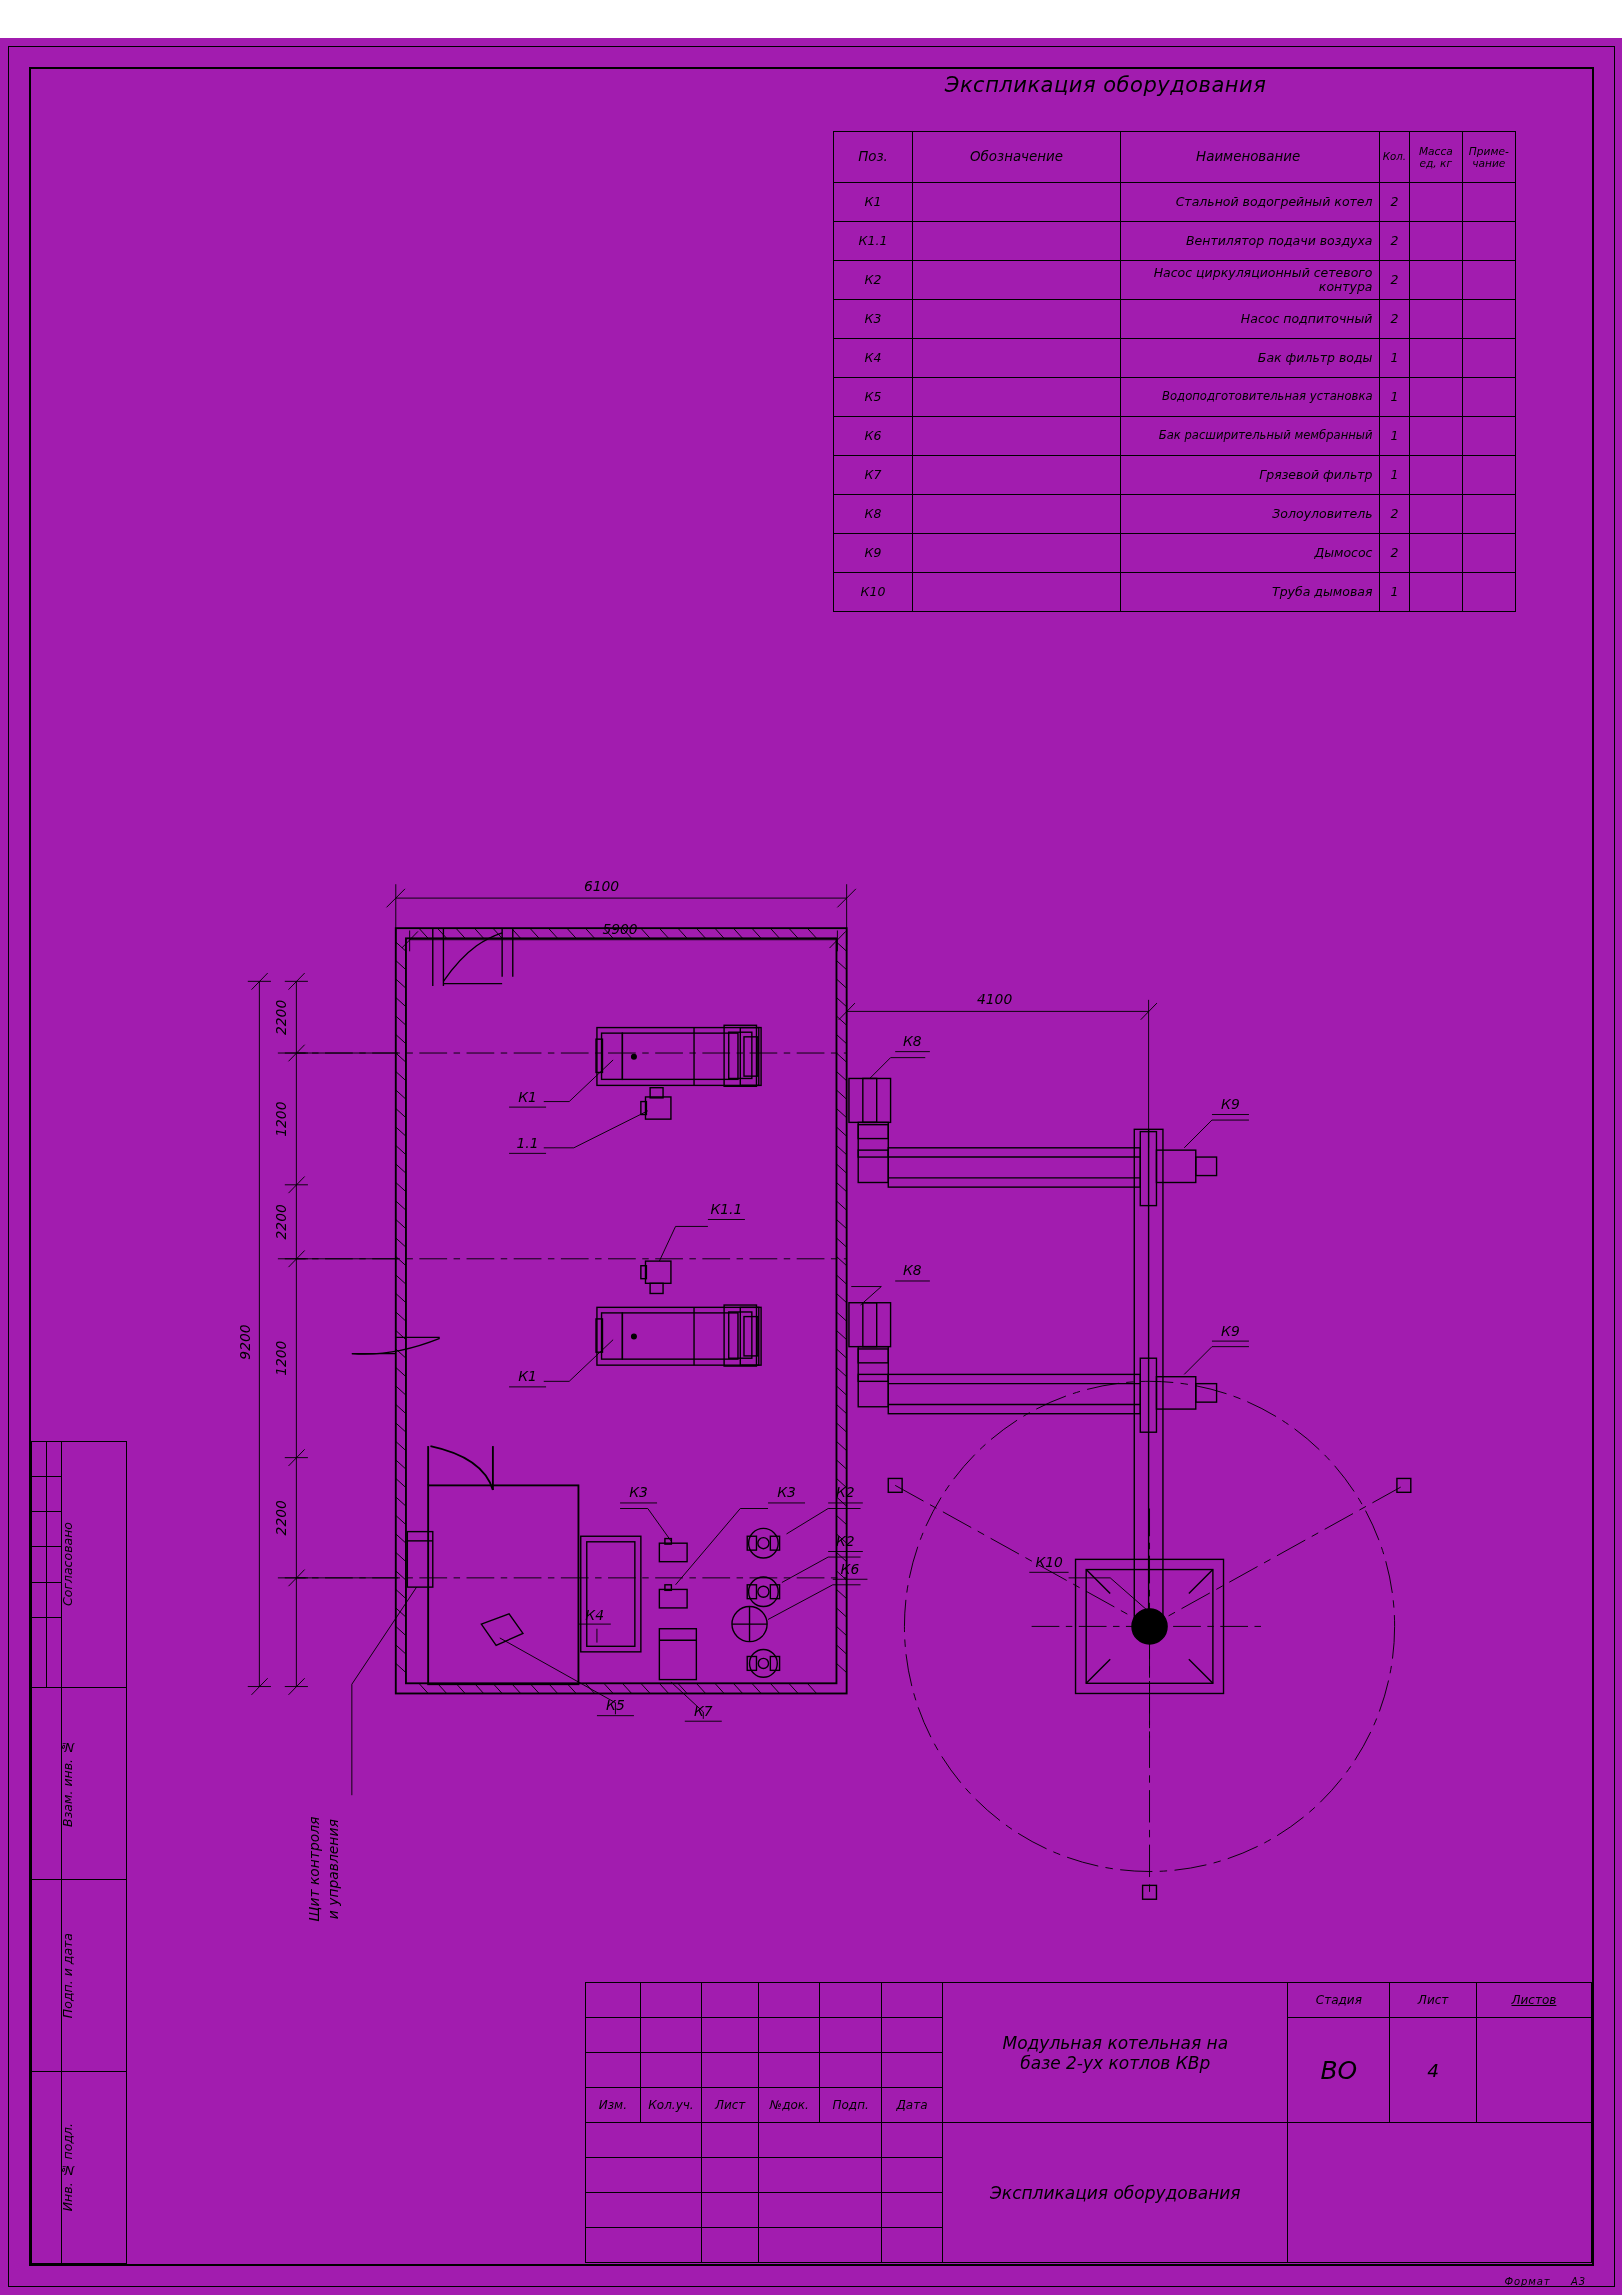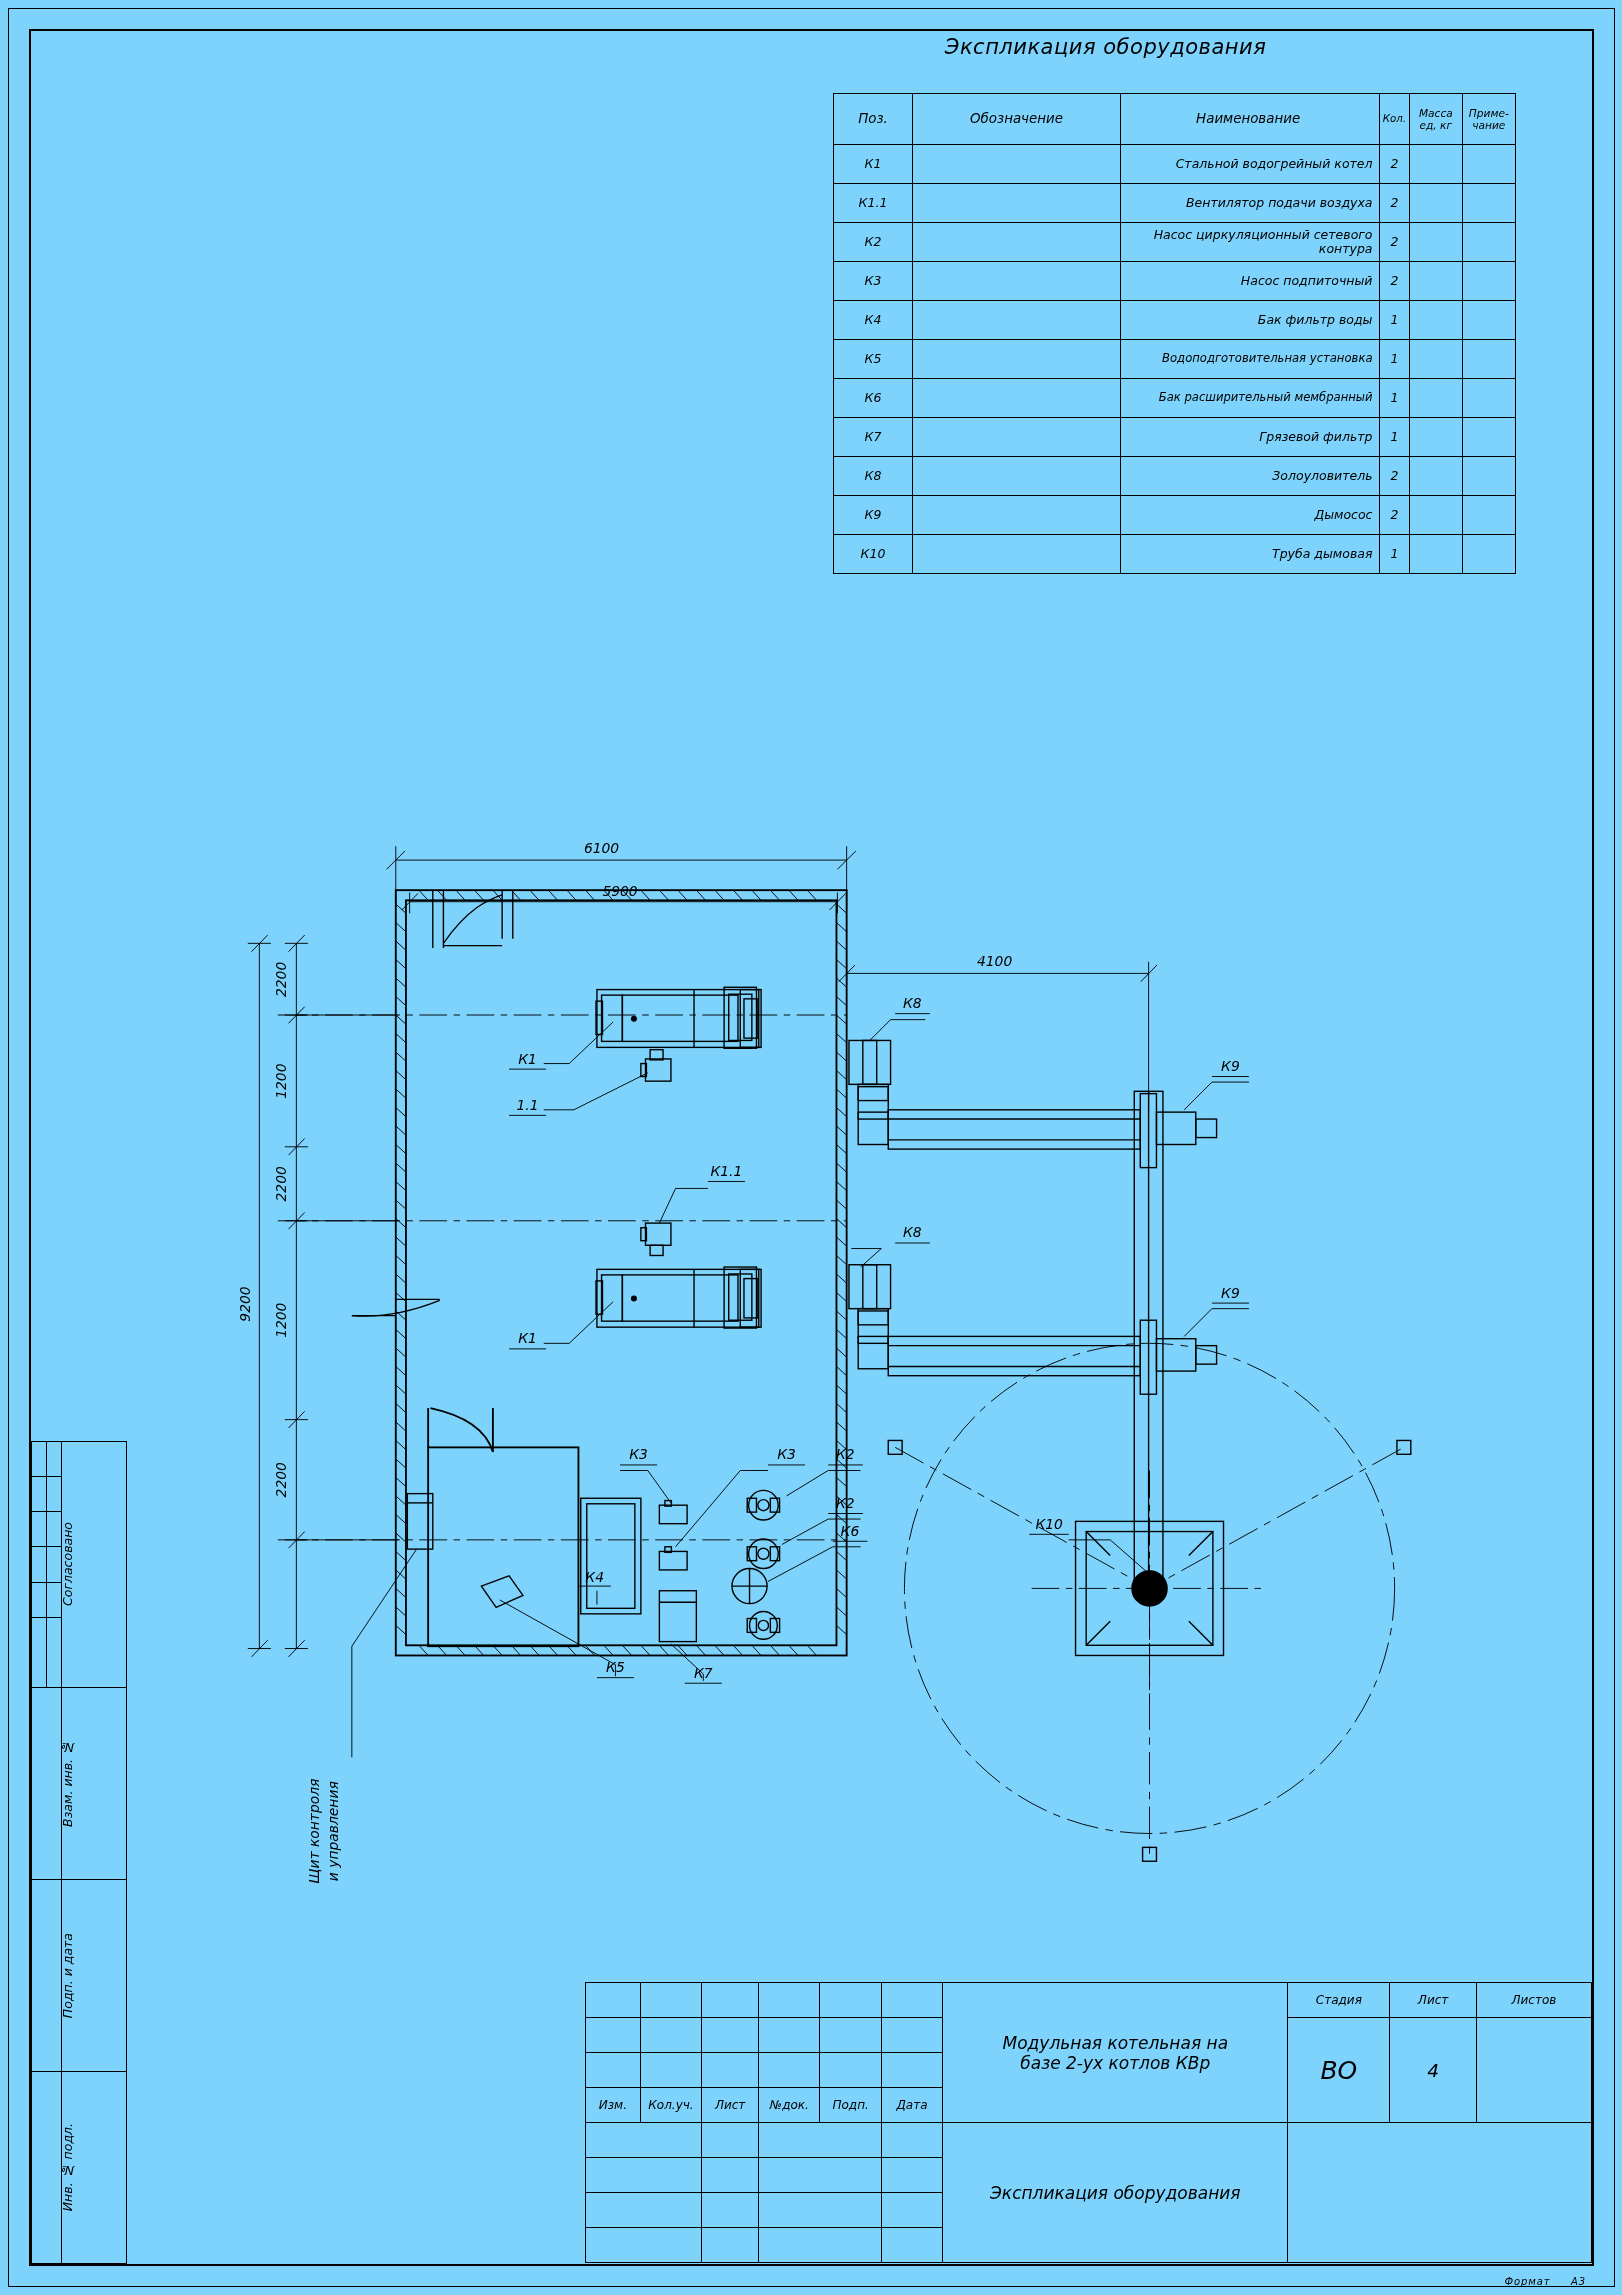--- a/index.html
+++ b/index.html
@@ -6,21 +6,22 @@
   html, body { margin:0; padding:0; background:#ffffff; }
   body {
     width:1623px; height:2295px;
     font-family:"DejaVu Sans", sans-serif;
     color:#000;
     position:relative;
     overflow:hidden;
   }
   .sheet {
     position:absolute; inset:0;
-    background:#7dd3fc;
+    background:#a21caf;
+    margin-top:38px;
   }
   
   .frame-outer {
     position:absolute;
     left:8.3px; top:8.3px; right:8.3px; bottom:8.3px;
     border:1.4px solid #000;
   }
   
   .frame-inner {
     position:absolute;
@@ -784,21 +785,21 @@
         <td style="width:52px;"></td>
         <td style="width:56px;"></td>
         <td style="width:56px;"></td>
         <td style="width:56px;"></td>
         <td rowspan="4" style="width:315px;">
           <div class="big">Модульная котельная на</div>
           <div class="big">базе 2-ух котлов КВр</div>
         </td>
         <td style="width:93px;">Стадия</td>
         <td style="width:79px;">Лист</td>
-        <td style="width:105px;">Листов</td>
+        <td style="width:105px;text-decoration:underline;">Листов</td>
       </tr>
       <tr style="height:21px;">
         <td></td>
             <td></td>
         <td></td>
             <td></td>
         <td></td>
             <td></td>
         <td rowspan="3" class="mid" style="font-size:25px;">ВО</td>
         <td rowspan="3" class="mid" style="font-size:18.5px;">4</td>

